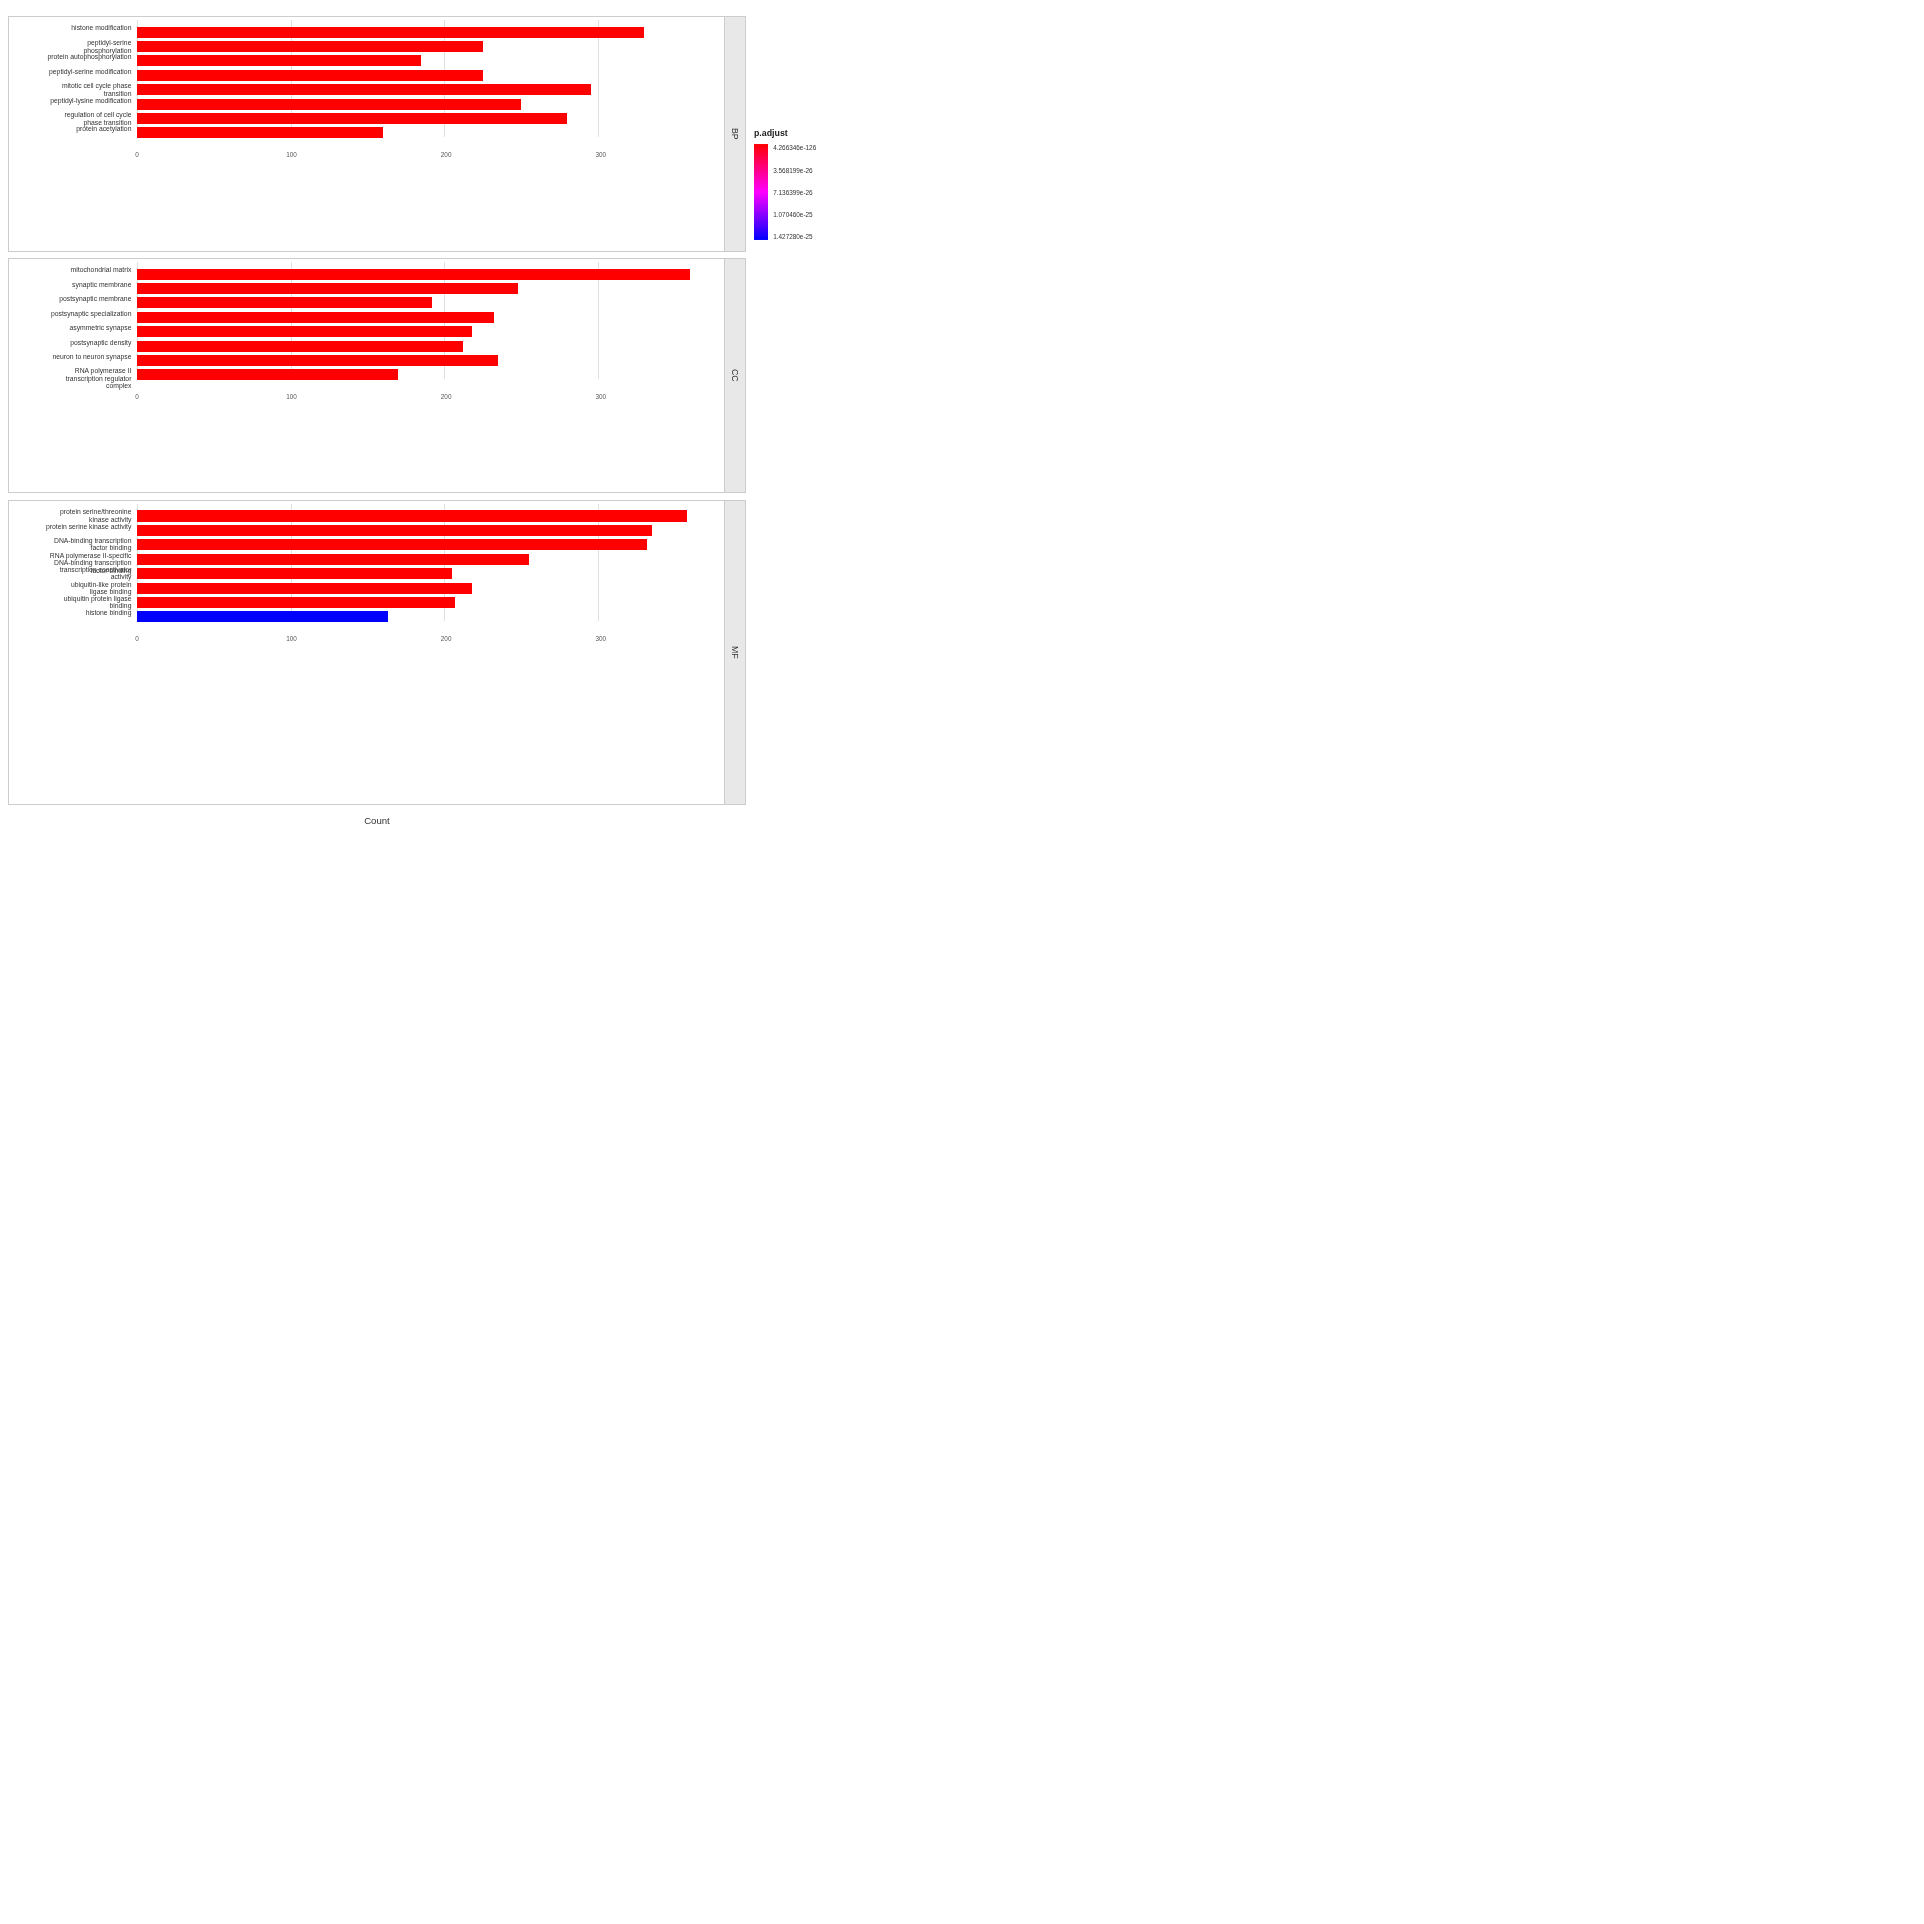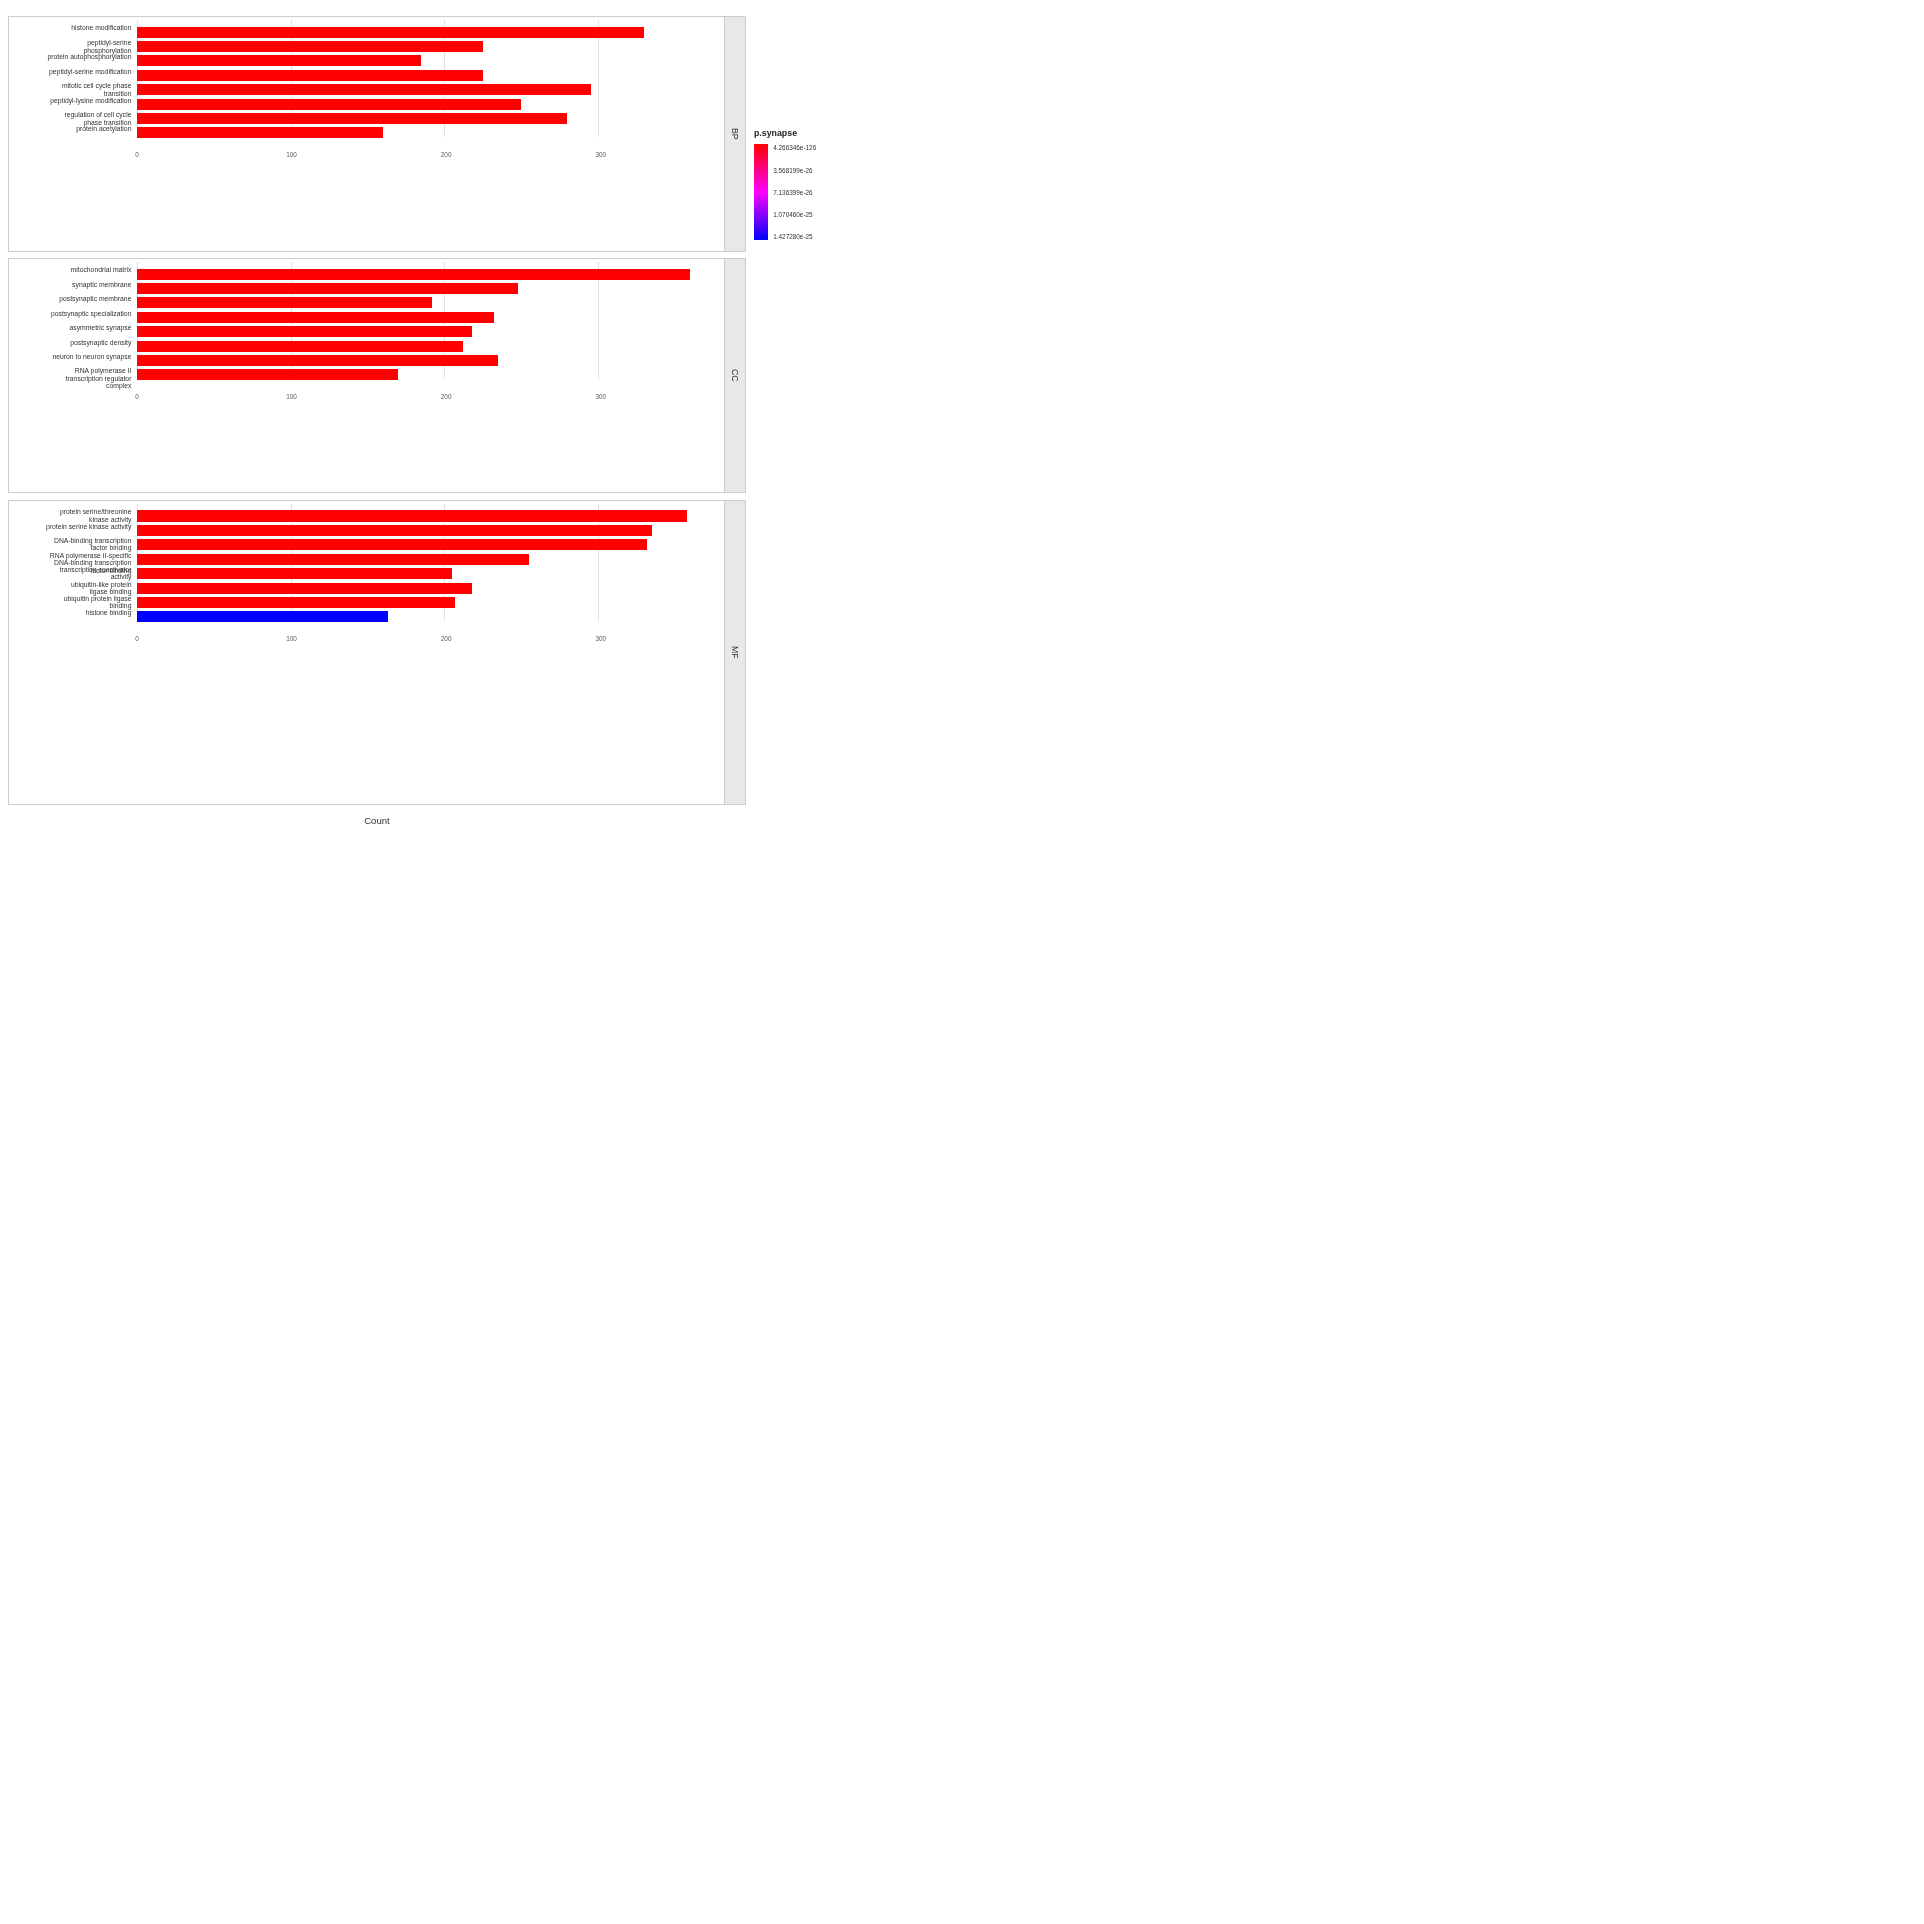--- a/index.html
+++ b/index.html
@@ -234,21 +234,21 @@
             </div>
           </div>
         <div class="panel-label-right">MF</div>
       </div>
 
       <div style="text-align:center; font-size:9.6px; color:#333; padding-top:3.2px;">Count</div>
     </div>
 
     <div class="legend-area">
       <div style="height:96px;"></div>
-      <div class="legend-title">p.synapse</div>
+      <div class="legend-title">p.adjust</div>
       <div style="display:flex; flex-direction:row; align-items:flex-start; gap:4.8px;">
         <div>
           <svg width="14.4" height="96" viewBox="0 0 18 120">
             <defs>
               <linearGradient id="legendGrad" x1="0" y1="0" x2="0" y2="1">
                 <stop offset="0%" stop-color="#FF0000"></stop>
                 <stop offset="50%" stop-color="#FF00FF"></stop>
                 <stop offset="100%" stop-color="#0000FF"></stop>
               </linearGradient>
             </defs>

